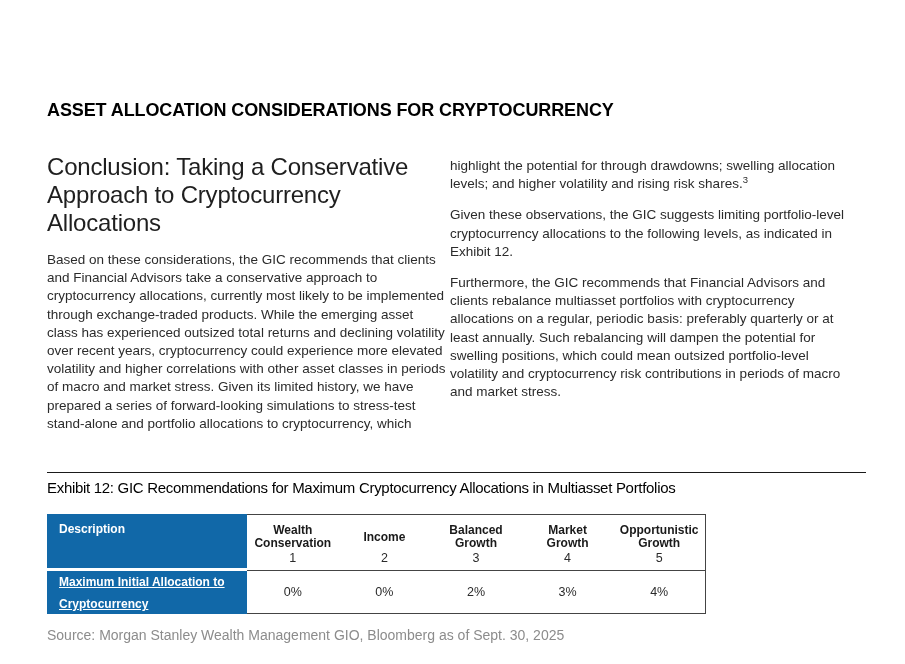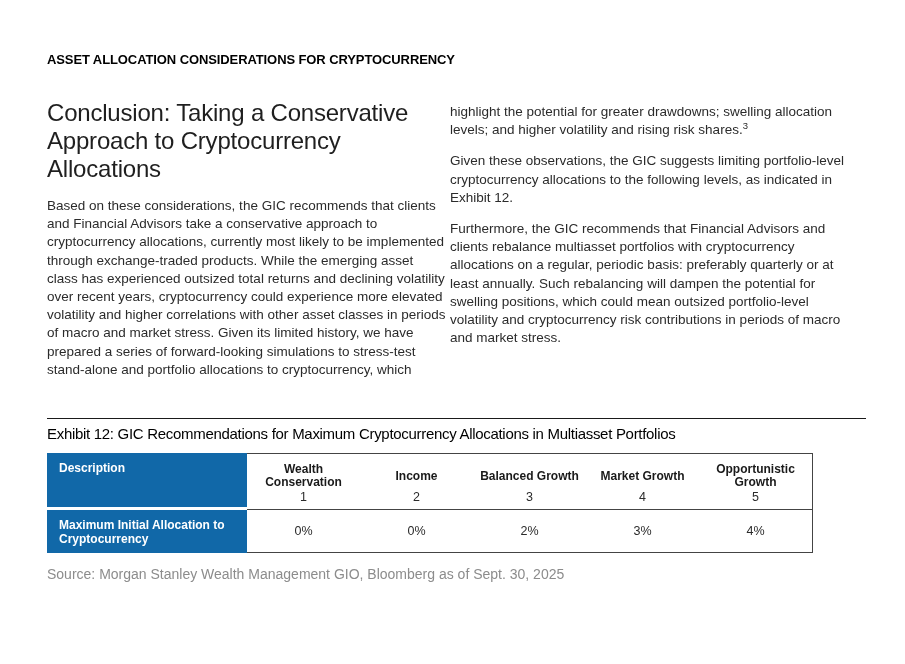--- a/index.html
+++ b/index.html
@@ -9,24 +9,25 @@
     font-family: "Liberation Sans", sans-serif;
     color: #2b2b2b;
     position: relative;
     overflow: hidden;
   }
   .page {
     width: 905px; height: 664px;
     padding: 52px 39px 0 47px;
   }
   .kicker {
-    font-size: 13px;
+    font-size: 18px;
     font-weight: bold;
     color: #000;
     letter-spacing: -0.1px;
+    margin-top: 48px;
   }
   .columns {
     display: flex;
     gap: 4px;
     margin-top: 32px;
   }
   .col-left  { width: 399px; }
   .col-right { width: 405px; padding-top: 4px; }
   h1.article-title {
     font-size: 24px;
@@ -50,22 +51,22 @@
   }
   .exhibit-title {
     margin-top: 6px;
     font-size: 15px;
     font-weight: normal;
     color: #000;
     letter-spacing: -0.3px;
   }
   
   .ms-table {
-    margin-top: 11px;
-    width: 766px;
+    margin-top: 18px;
+    width: 659px;
     font-size: 12px;
   }
   .t-row { display: flex; }
   .t-row-head { height: 57px; }
   .t-row-body { height: 43px; }
   .t-blue {
     width: 200px;
     background: #1168a8;
     color: #ffffff;
     font-weight: bold;
@@ -74,21 +75,22 @@
   }
   .t-blue-head {
     display: flex;
     flex-direction: column;
     justify-content: space-between;
     border-bottom: 3px solid #ffffff;
   }
   .t-blue-body {
     display: flex;
     align-items: center;
-    line-height: 14px;
+    line-height: 22px;
+    text-decoration: underline;
   }
   .t-cols {
     flex: 1;
     display: flex;
     border-style: solid;
     border-color: #444444;
   }
   .t-cols-head { border-width: 1.5px 1.5px 1.5px 0; }
   .t-cols-body { border-width: 0 1.5px 1.5px 0; }
   .t-col {
@@ -135,21 +137,21 @@
 <div class="page">
 
   <div class="kicker">ASSET ALLOCATION CONSIDERATIONS FOR CRYPTOCURRENCY</div>
 
   <div class="columns">
     <div class="col-left">
       <h1 class="article-title">Conclusion: Taking a Conservative Approach to Cryptocurrency Allocations</h1>
       <p class="body-text">Based on these considerations, the GIC recommends that clients and Financial Advisors take a conservative approach to cryptocurrency allocations, currently most likely to be implemented through exchange-traded products. While the emerging asset class has experienced outsized total returns and declining volatility over recent years, cryptocurrency could experience more elevated volatility and higher correlations with other asset classes in periods of macro and market stress. Given its limited history, we have prepared a series of forward-looking simulations to stress-test stand-alone and portfolio allocations to cryptocurrency, which</p>
     </div>
     <div class="col-right">
-      <p class="body-text"><span>highlight the potential for greater drawdowns; swelling allocation levels; and higher volatility and rising risk shares.</span><sup>3</sup></p>
+      <p class="body-text"><span>highlight the potential for through drawdowns; swelling allocation levels; and higher volatility and rising risk shares.</span><sup>3</sup></p>
       <p class="body-text">Given these observations, the GIC suggests limiting portfolio-level cryptocurrency allocations to the following levels, as indicated in Exhibit 12.</p>
       <p class="body-text">Furthermore, the GIC recommends that Financial Advisors and clients rebalance multiasset portfolios with cryptocurrency allocations on a regular, periodic basis: preferably quarterly or at least annually. Such rebalancing will dampen the potential for swelling positions, which could mean outsized portfolio-level volatility and cryptocurrency risk contributions in periods of macro and market stress.</p>
     </div>
   </div>
 
   <hr class="exhibit-rule">
 
   <div class="exhibit-title">Exhibit 12: GIC Recommendations for Maximum Cryptocurrency Allocations in Multiasset Portfolios</div>
 
   <div class="ms-table">

